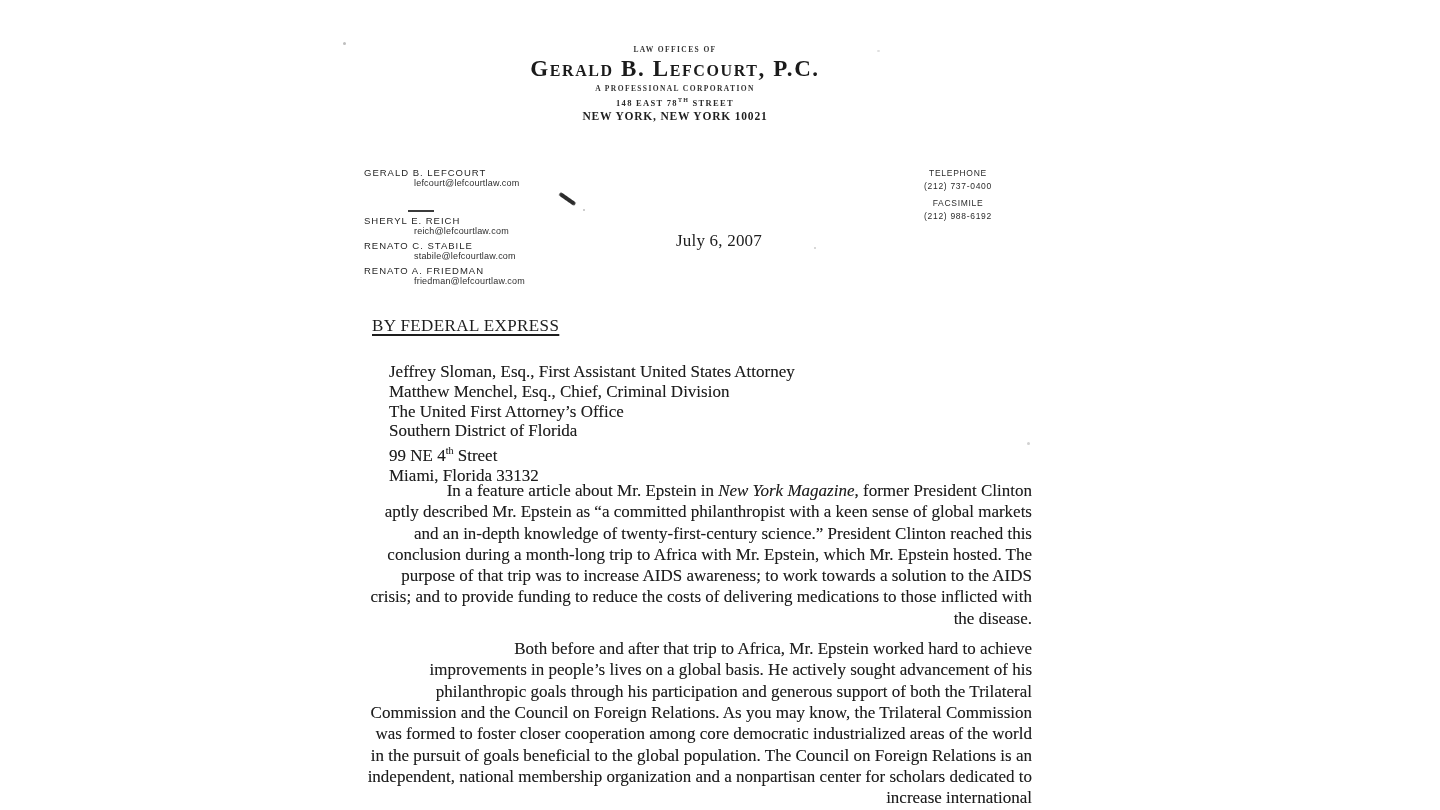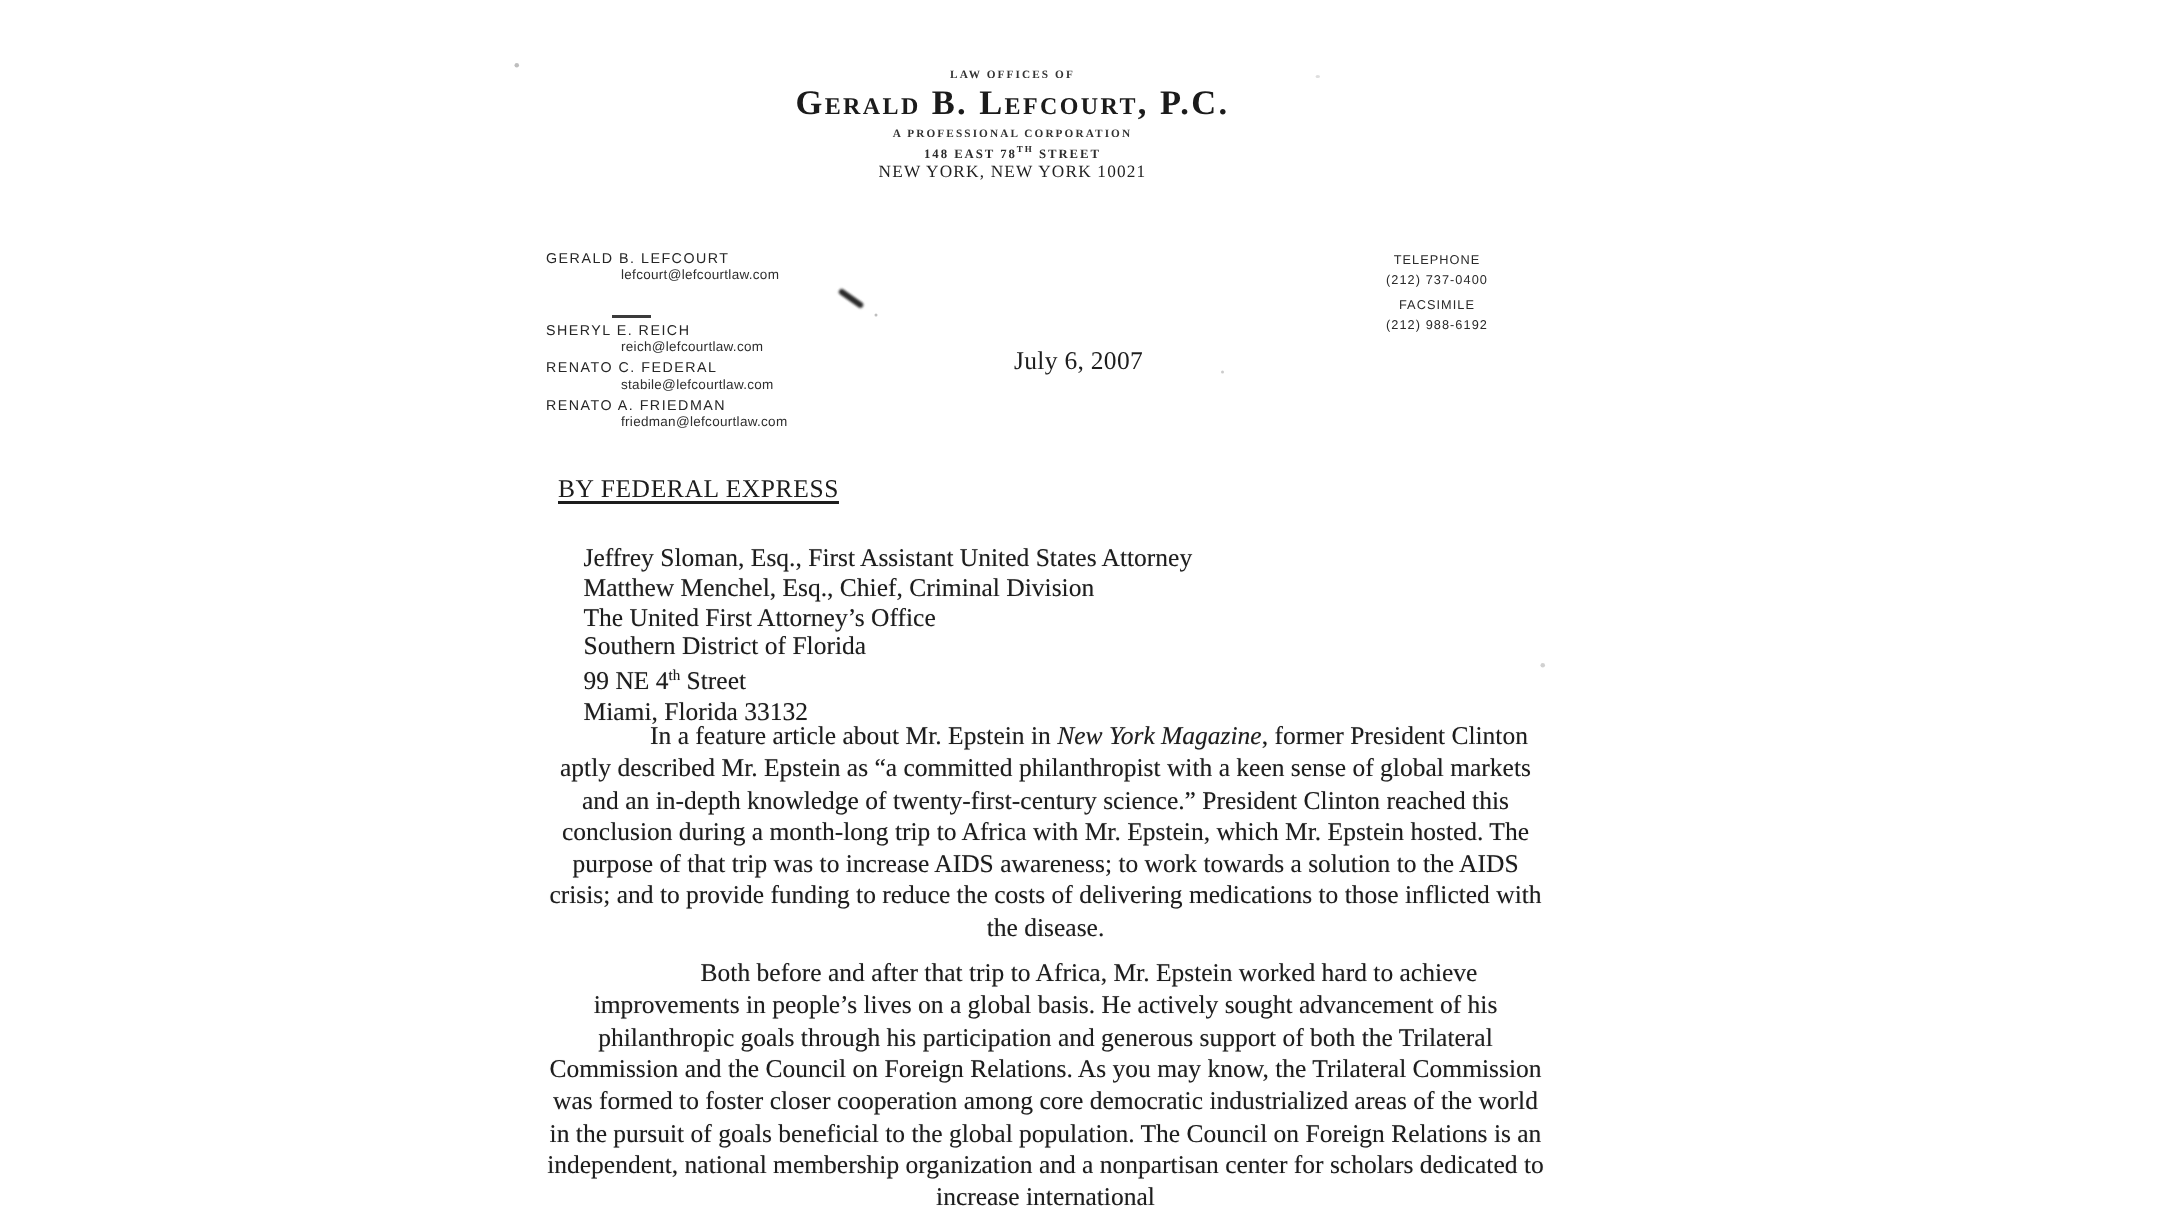--- a/index.html
+++ b/index.html
@@ -40,21 +40,21 @@
   .lh-street {
     font-size: 8.5px;
     font-weight: 700;
     letter-spacing: 1.3px;
     margin-top: 4px;
     color: #2c2c2c;
   }
   .lh-street sup { font-size: 6px; }
   .lh-city {
     font-size: 11.5px;
-    font-weight: 400;
+    font-weight: 700;
     letter-spacing: 0.8px;
     margin-top: 2px;
     color: #1f1f1f;
   }
   
   .attorneys {
     position: absolute;
     left: 364px; top: 167px;
     width: 220px;
     font-family: "Liberation Sans", sans-serif;
@@ -117,21 +117,21 @@
     line-height: 19.8px;
     text-shadow: 0 0 0.5px rgba(25,25,25,0.4);
   }
   .recipients sup { font-size: 10px; }
   .body-text {
     position: absolute;
     left: 362px; top: 480px;
     width: 670px;
     font-size: 17px;
     line-height: 21.3px;
-    text-align: center;
+    text-align: right;
     text-shadow: 0 0 0.5px rgba(25,25,25,0.4);
   }
   .para { margin: 0; text-indent: 58px; }
   .para + .para { margin-top: 9px; }
   
   .pen-stroke {
     position: absolute;
     left: 558px; top: 197px;
     width: 19px; height: 3.5px;
     background: #2c2c2c;
@@ -163,21 +163,21 @@
     <div class="attorney-block" style="margin-top:0">
       <div class="attorney-name">GERALD B. LEFCOURT</div>
       <div class="attorney-email">lefcourt@lefcourtlaw.com</div>
     </div>
     <div class="sep-dash"></div>
     <div class="attorney-block attorney-rest">
       <div class="attorney-name">SHERYL E. REICH</div>
       <div class="attorney-email">reich@lefcourtlaw.com</div>
     </div>
     <div class="attorney-block">
-      <div class="attorney-name">RENATO C. FEDERAL</div>
+      <div class="attorney-name">RENATO C. STABILE</div>
       <div class="attorney-email">stabile@lefcourtlaw.com</div>
     </div>
     <div class="attorney-block">
       <div class="attorney-name">RENATO A. FRIEDMAN</div>
       <div class="attorney-email">friedman@lefcourtlaw.com</div>
     </div>
   </div>
 
   <div class="contact">
     <div>TELEPHONE</div>

